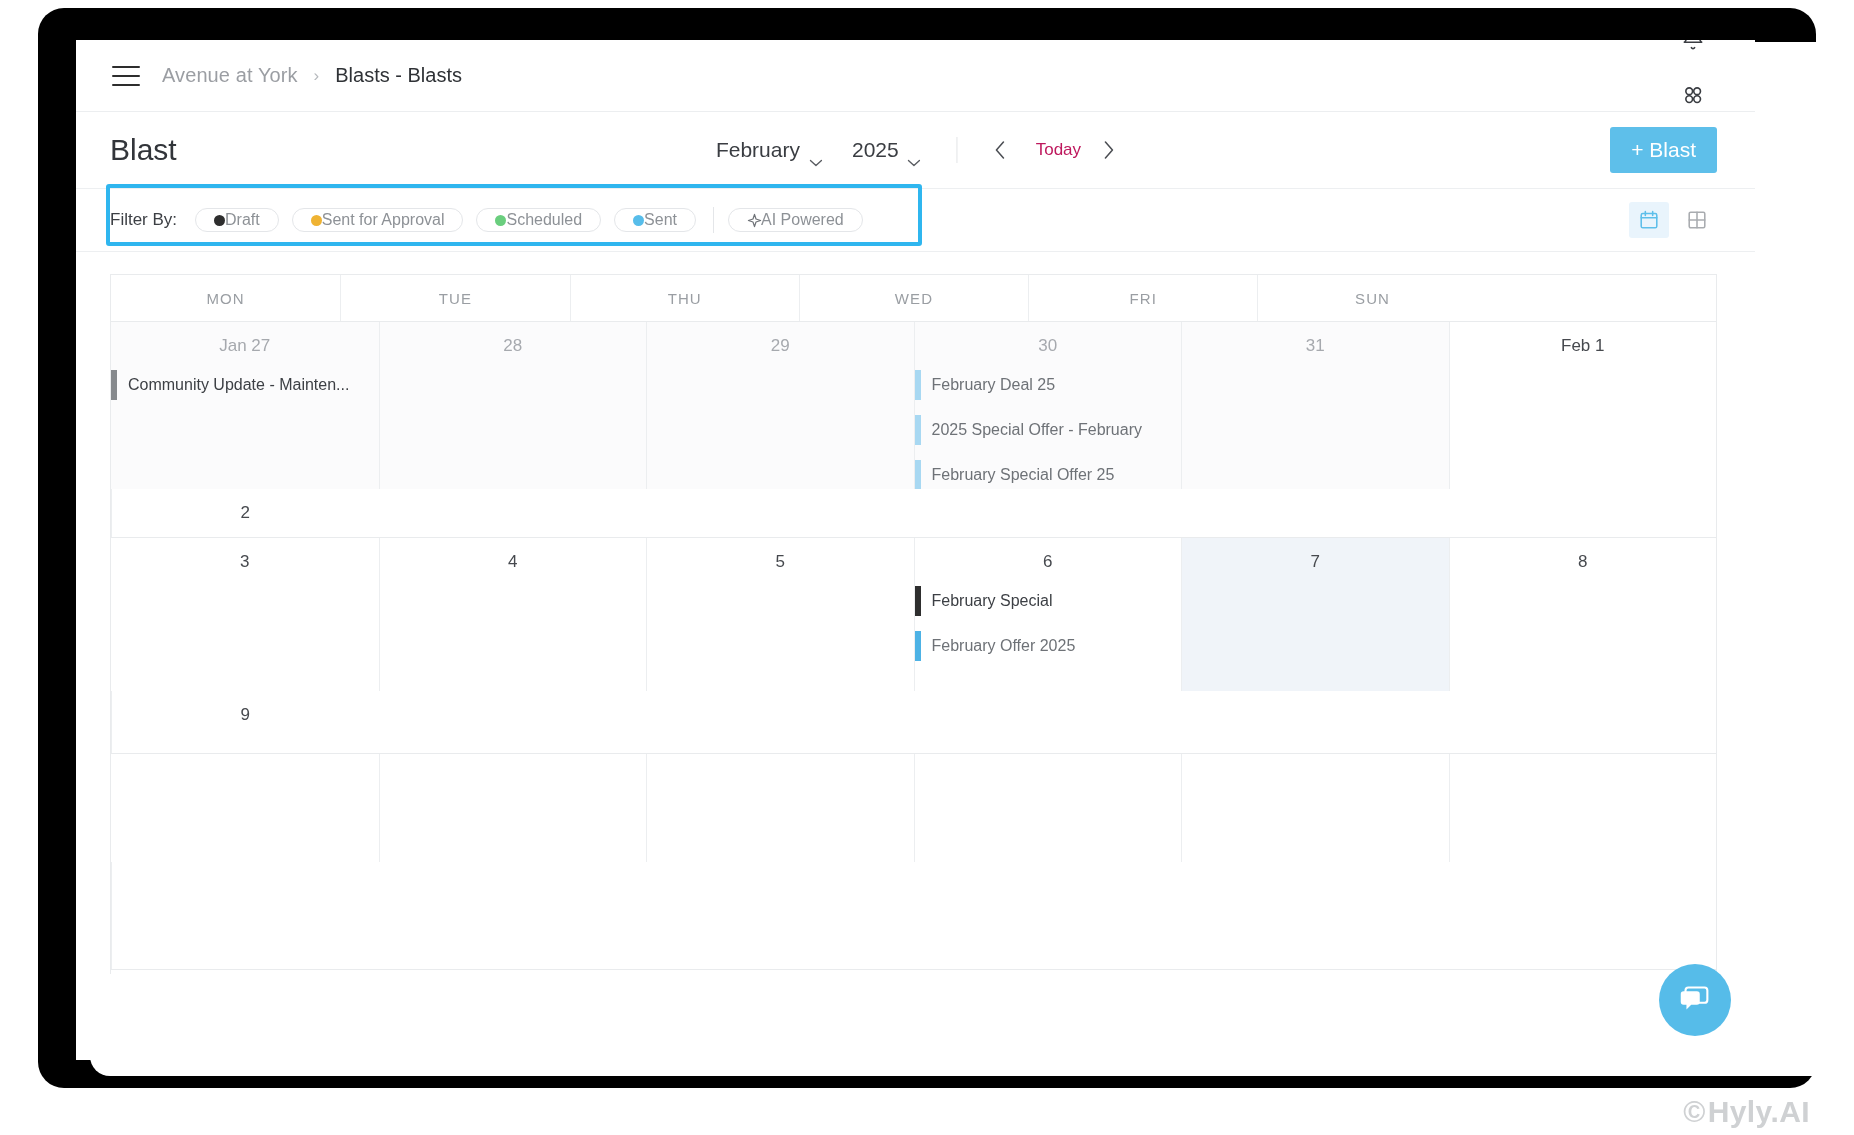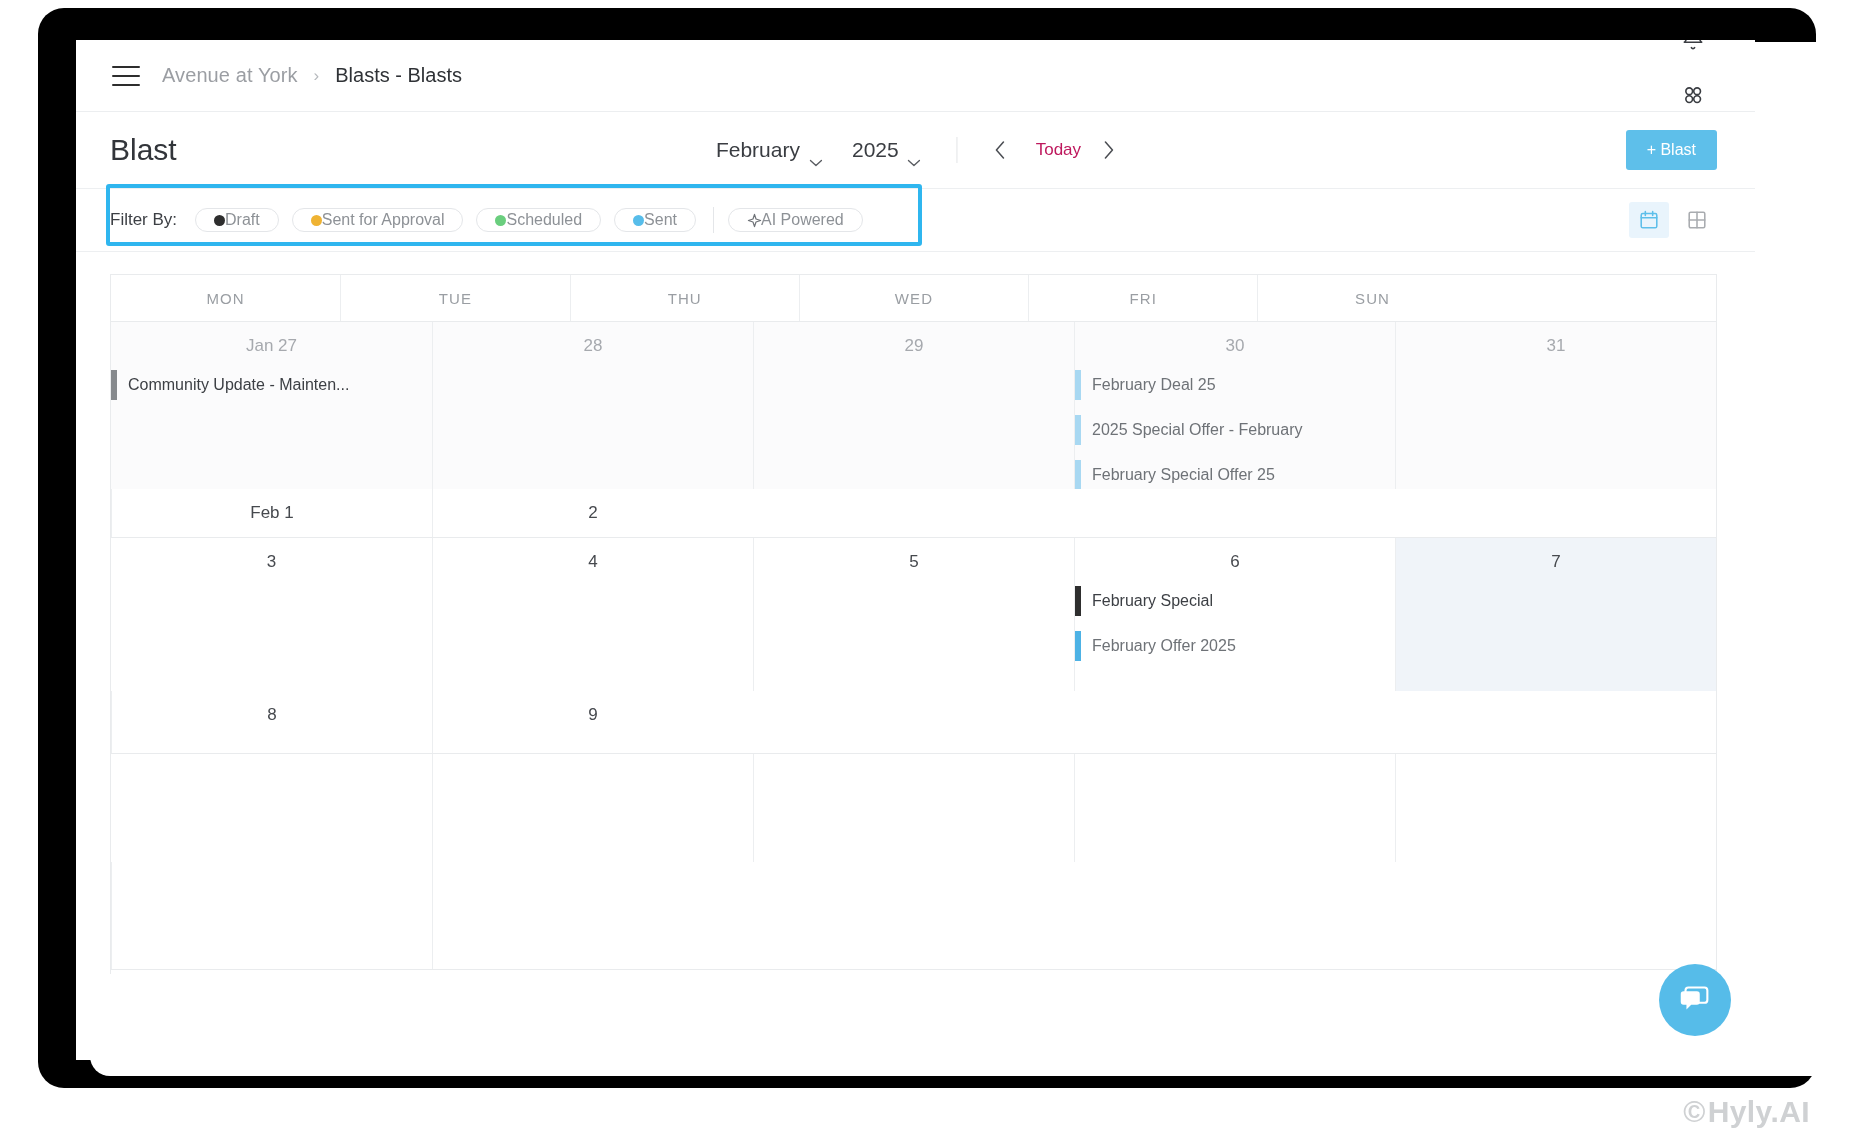--- a/index.html
+++ b/index.html
@@ -106,21 +106,21 @@
   .arrowbtn {
     width: 16px; height: 24px; cursor: pointer;
     display: flex; align-items: center; justify-content: center;
   }
   .today-label { font-size: 17px; color: #be185d; cursor: pointer; margin-left: 8px; }
   .blast-btn {
     margin-left: auto;
     background: #5ebfea; color: #ffffff;
     border: none; border-radius: 3px;
     font-family: inherit;
-    font-size: 16px;
+    font-size: 21px;
     padding: 11px 21px;
     cursor: pointer;
   }
 
   
   .filterwrap {
     position: relative;
     margin: 0 0 0 0;
     padding: 0;
   }
@@ -186,21 +186,21 @@
     border-bottom: 1px solid #e9ebed;
     height: 48px;
   }
   .dow {
     display: flex; align-items: center; justify-content: center;
     font-size: 15px; color: #9a9ea3; letter-spacing: 1.1px;
   }
   .dow + .dow { border-left: 1px solid #eceef0; }
   .weekrow {
     display: grid;
-    grid-template-columns: repeat(5, 1fr);
+    grid-template-columns: repeat(6, 1fr);
     height: 216px;
     border-bottom: 1px solid #e9ebed;
   }
   .cell {
     position: relative;
     padding: 14px 0 0 0;
     background: #ffffff;
     overflow: hidden;
   }
   .cell + .cell { border-left: 1px solid #eceef0; }

